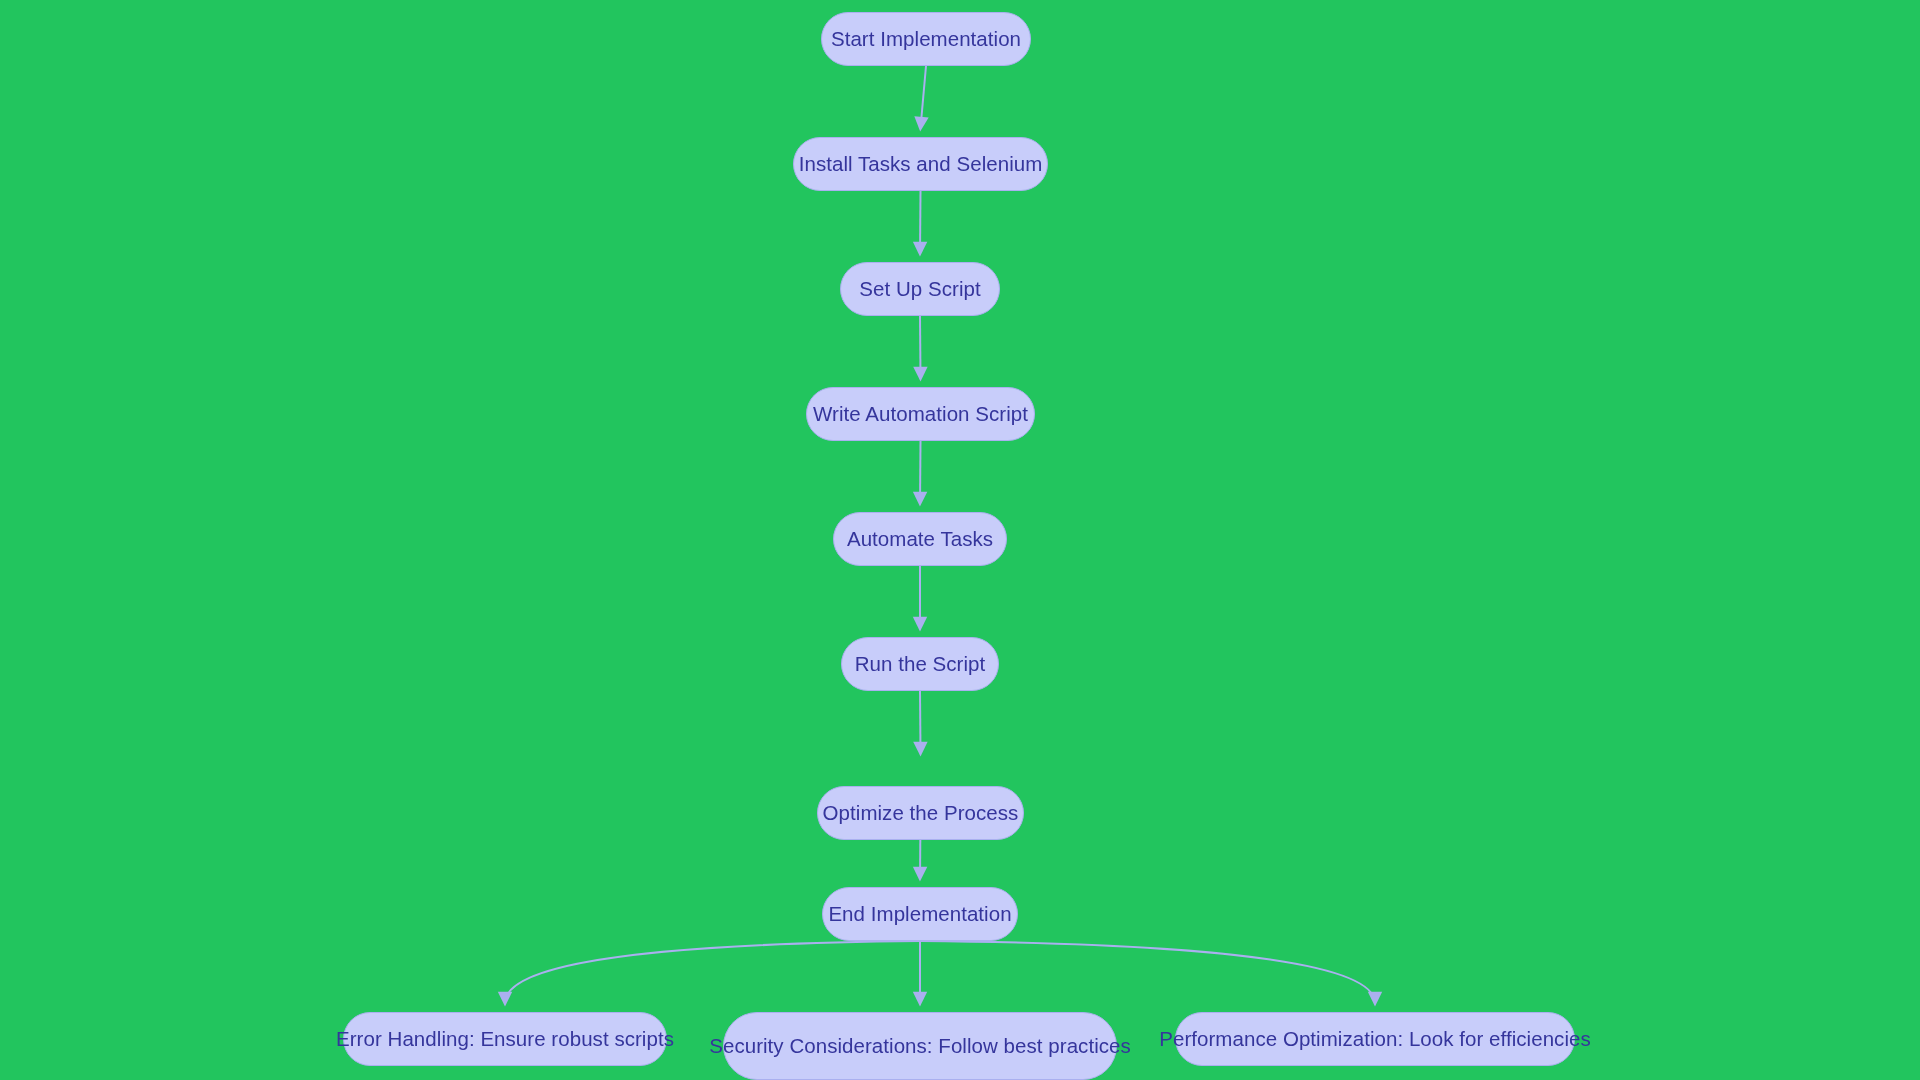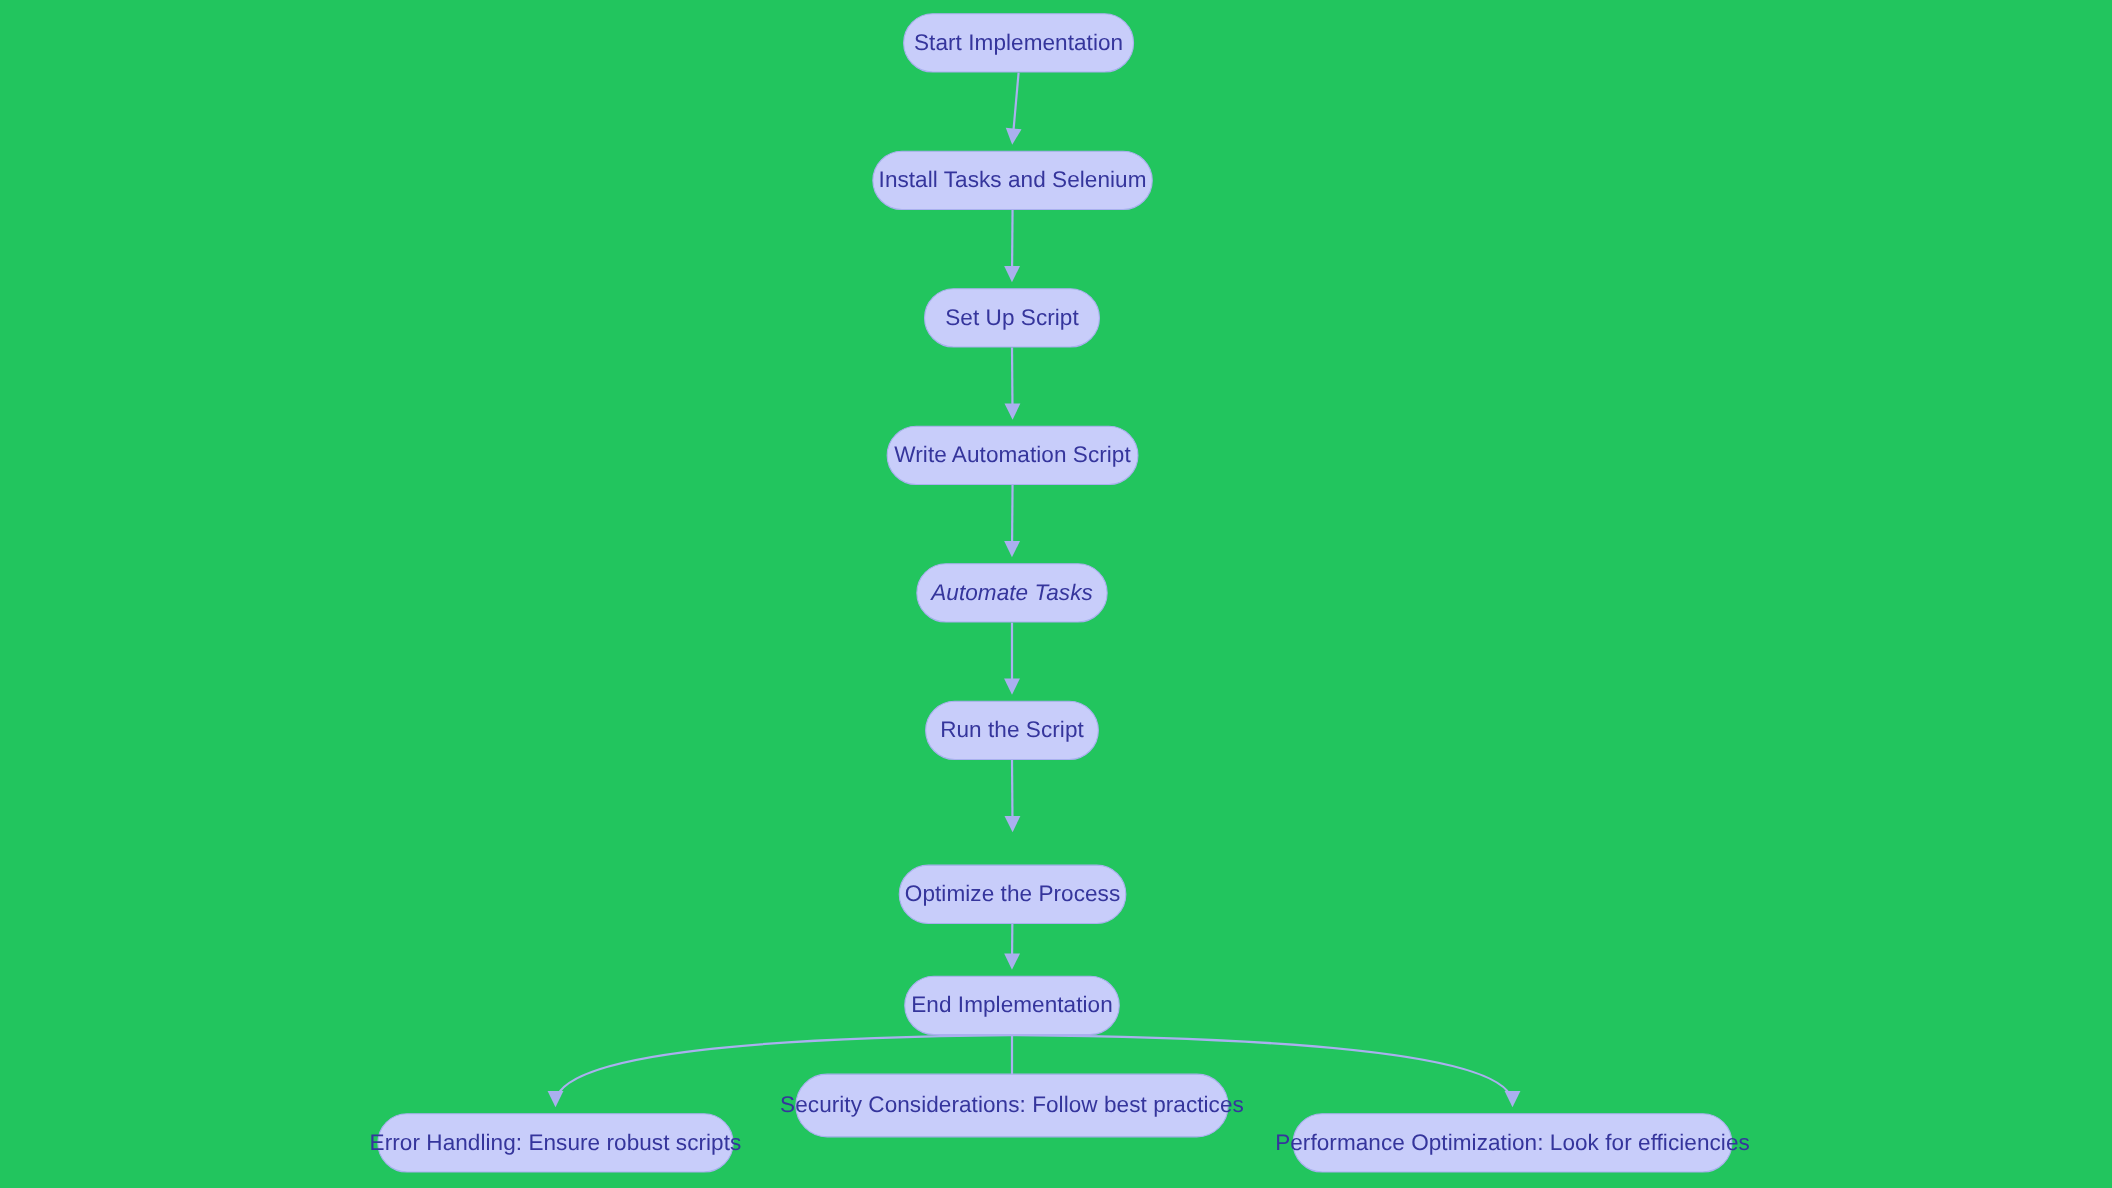--- a/index.html
+++ b/index.html
@@ -84,41 +84,41 @@
   </div>
 
   <div class="node" style="left:840px; top:262px; width:160px; height:54px;">
     <span class="node-label">Set Up Script</span>
   </div>
 
   <div class="node" style="left:806px; top:387px; width:229px; height:54px;">
     <span class="node-label">Write Automation Script</span>
   </div>
 
-  <div class="node" style="left:833px; top:512px; width:174px; height:54px;font-style:italic;">
+  <div class="node" style="left:833px; top:512px; width:174px; height:54px;">
     <span class="node-label">Automate Tasks</span>
   </div>
 
   <div class="node" style="left:841px; top:637px; width:158px; height:54px;">
     <span class="node-label">Run the Script</span>
   </div>
 
   <div class="node" style="left:817px; top:762px; width:207px; height:54px;margin-top:24px;">
     <span class="node-label">Optimize the Process</span>
   </div>
 
   <div class="node" style="left:822px; top:887px; width:196px; height:54px;">
     <span class="node-label">End Implementation</span>
   </div>
 
   <div class="node" style="left:343px; top:1012px; width:324px; height:54px;">
     <span class="node-label">Error Handling: Ensure robust scripts</span>
   </div>
 
-  <div class="node" style="left:723px; top:976px; width:394px; height:58px;align-items:center;">
+  <div class="node" style="left:723px; top:1012px; width:394px; height:68px;align-items:center;">
     <span class="node-label">Security Considerations: Follow best practices</span>
   </div>
 
   <div class="node" style="left:1175px; top:1012px; width:400px; height:54px;">
     <span class="node-label">Performance Optimization: Look for efficiencies</span>
   </div>
 
 </div>
 
 </body></html>

